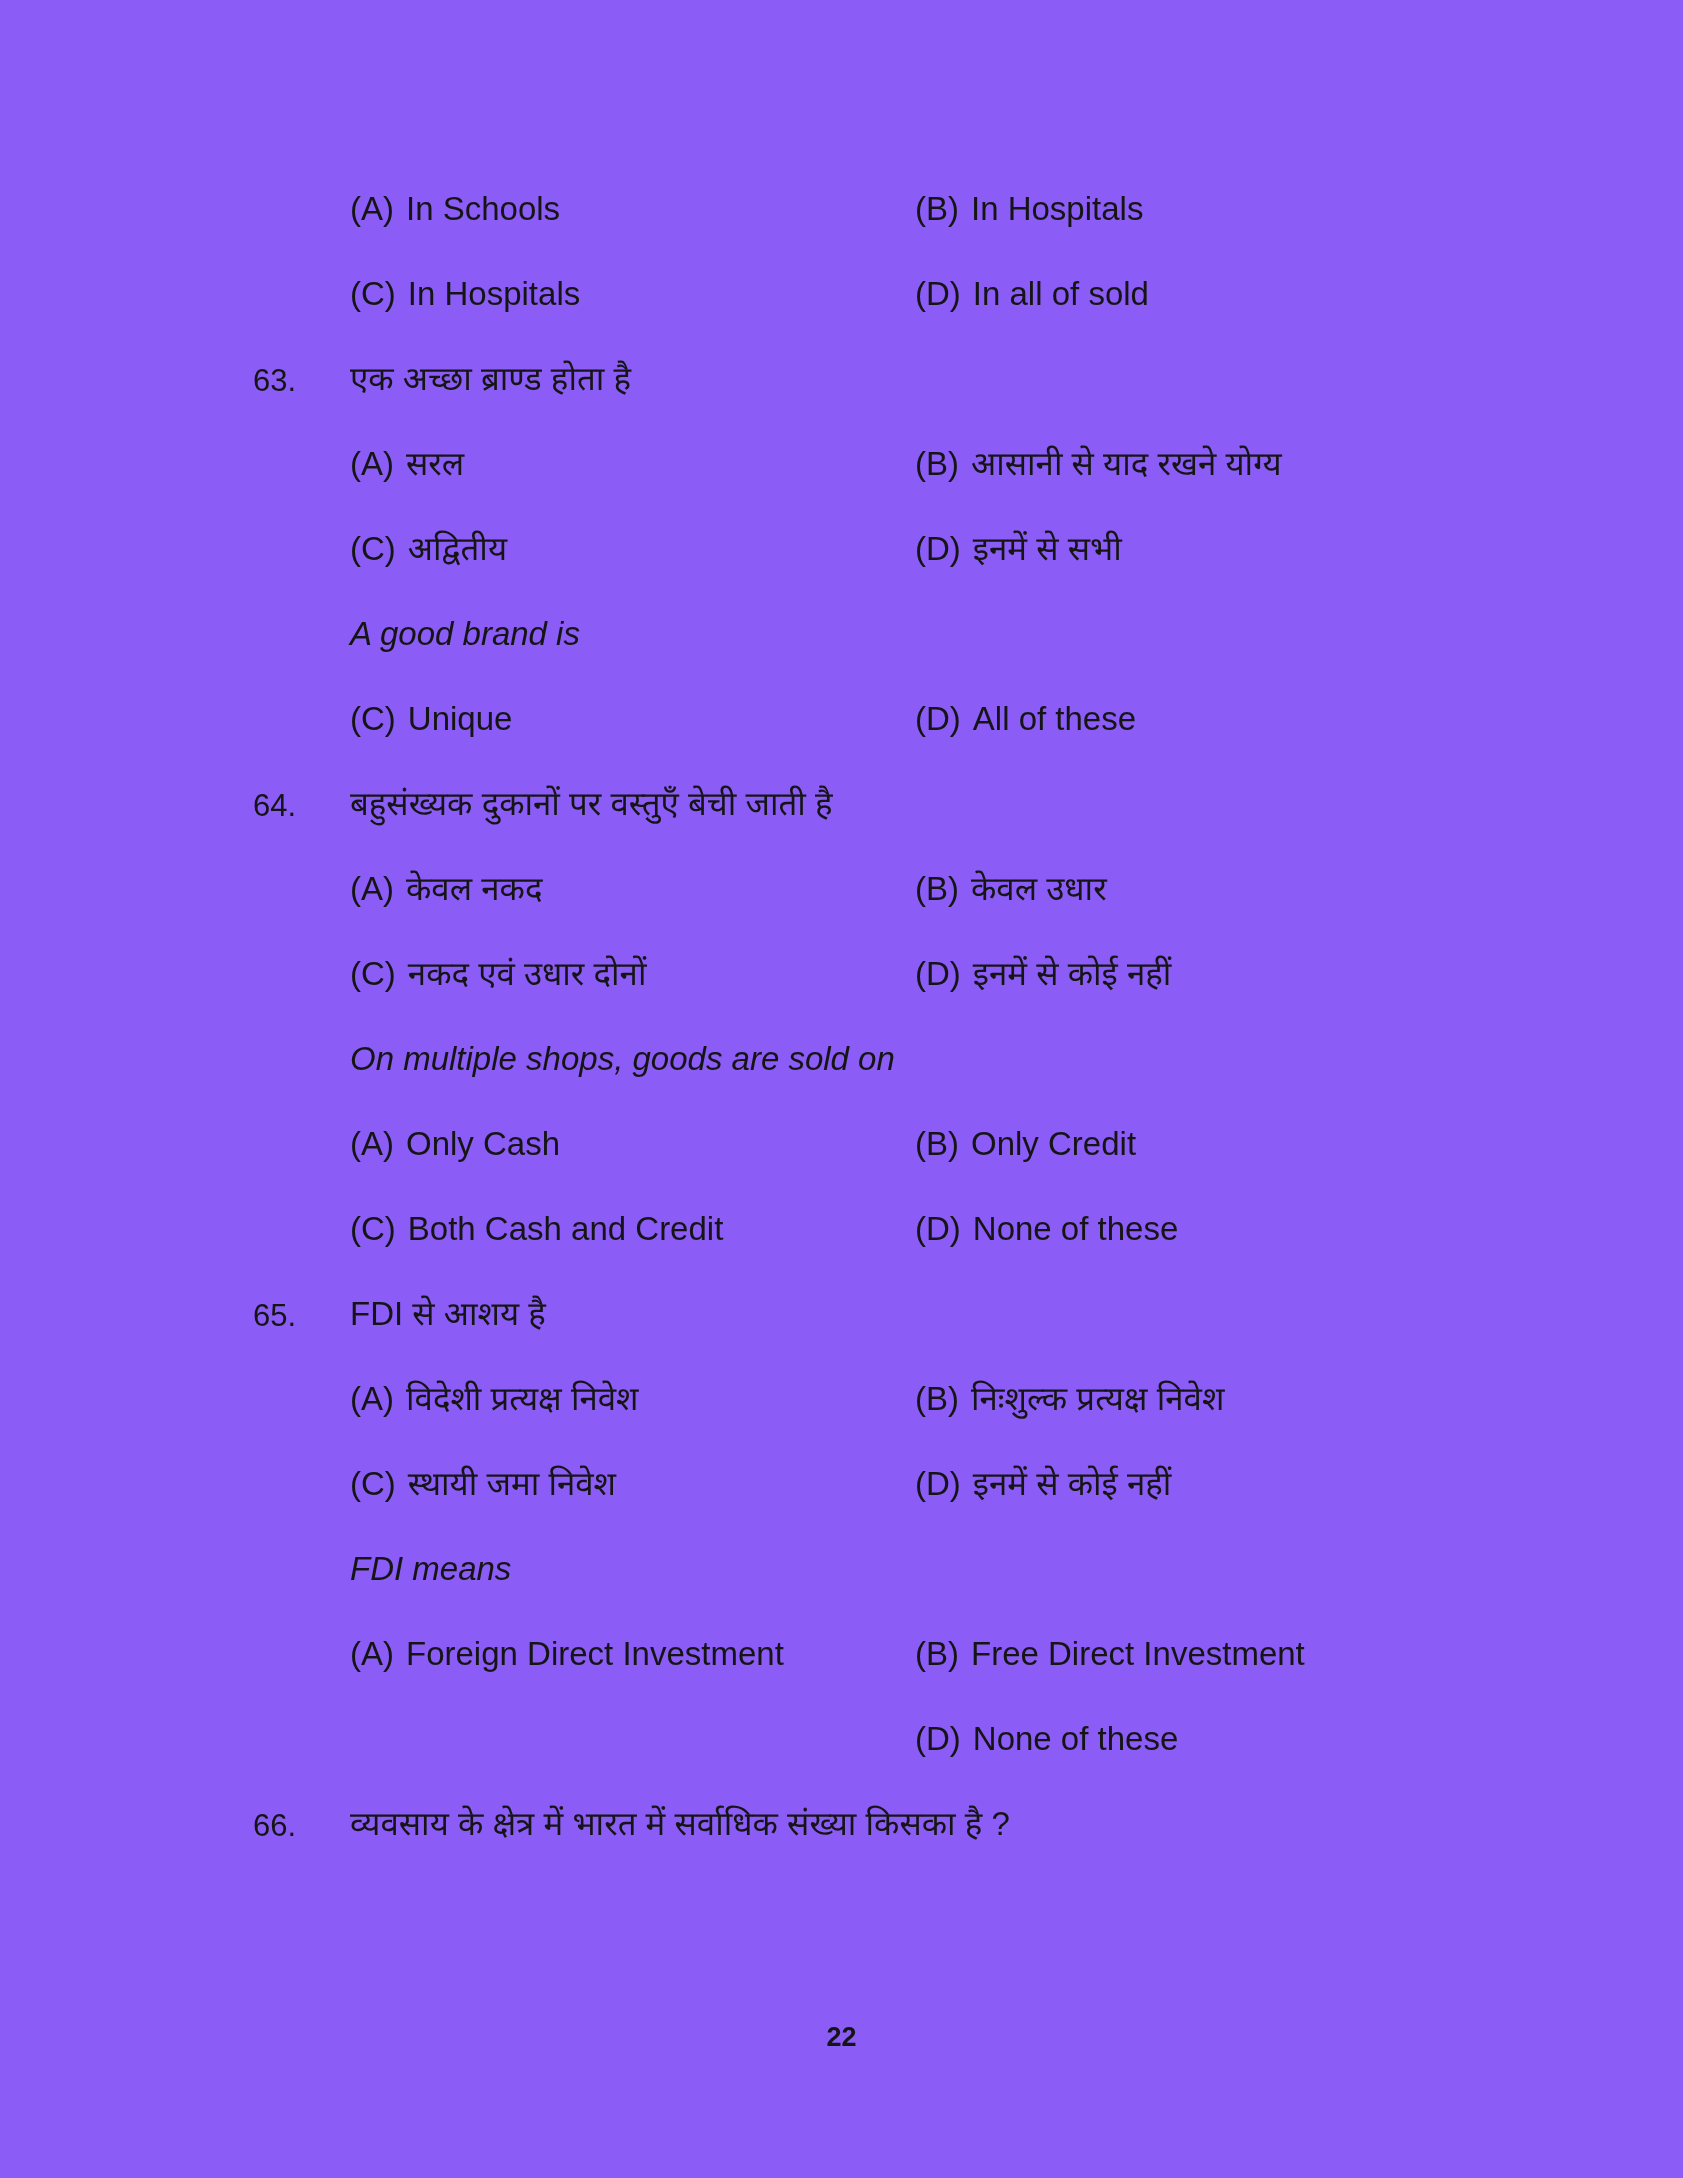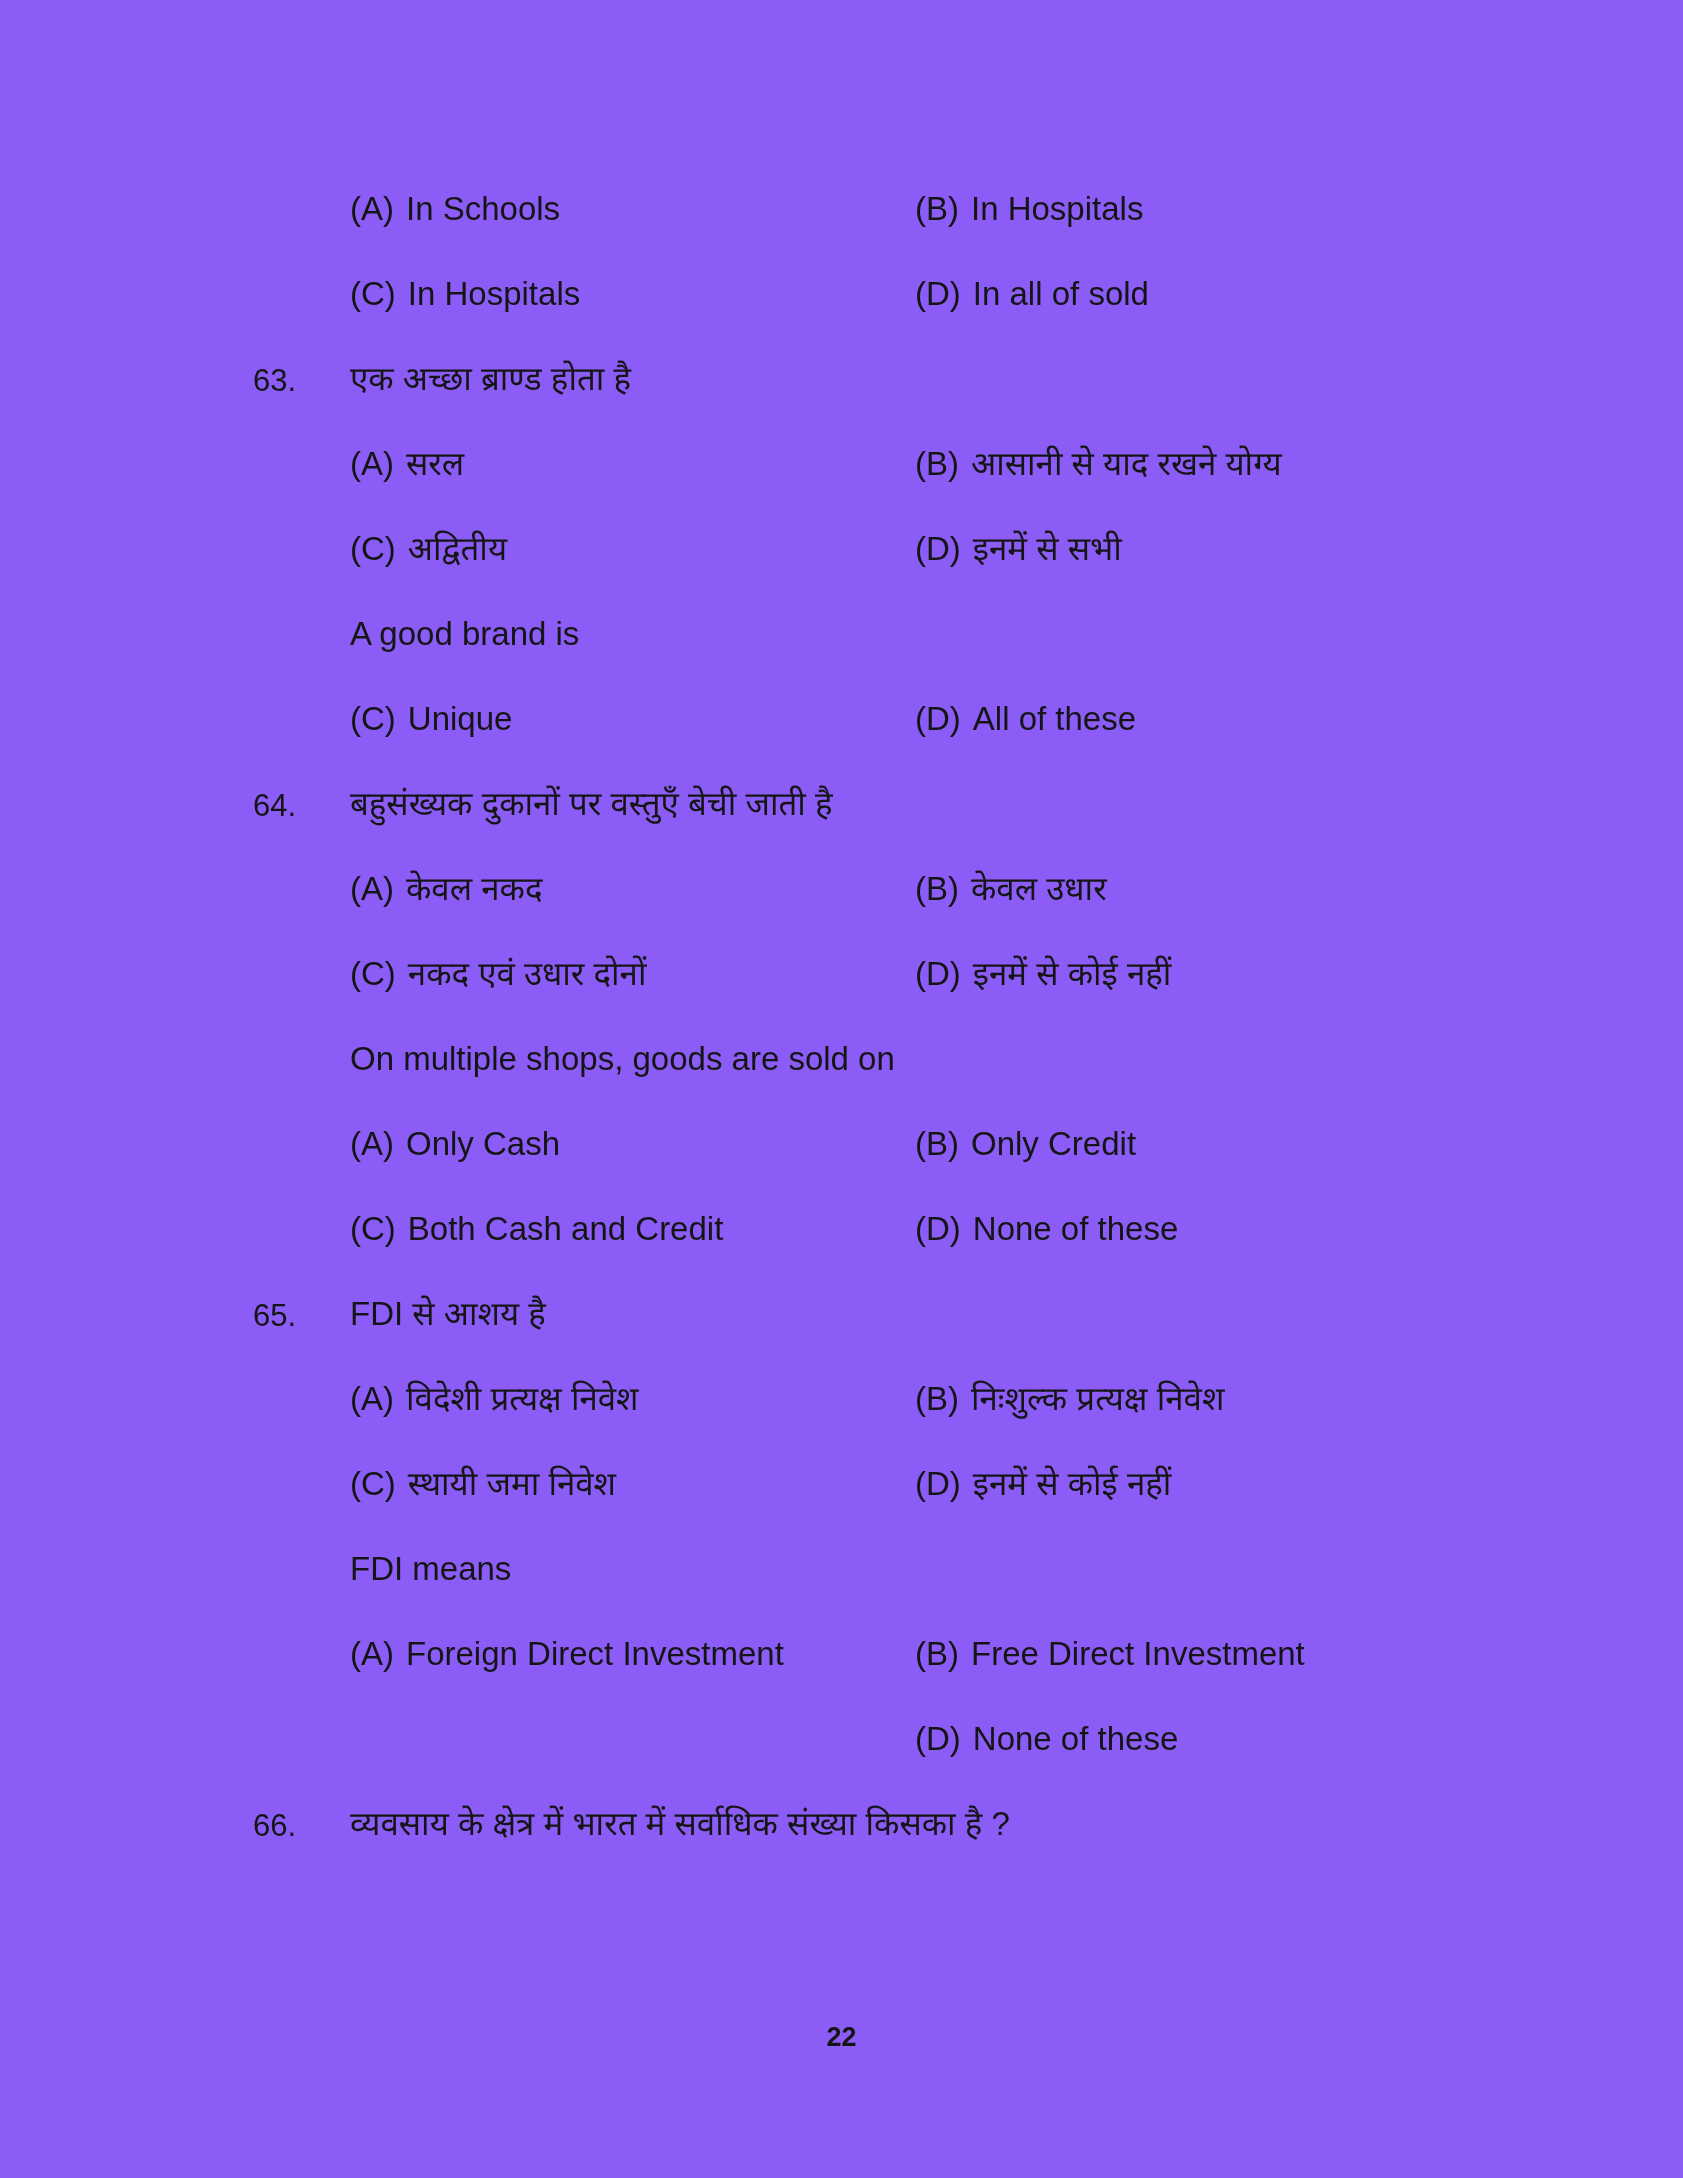--- a/index.html
+++ b/index.html
@@ -51,20 +51,21 @@
     left: 915px;
     top: 0;
   }
   .opt-label {
     margin-right: 12px;
   }
   .subq {
     position: absolute;
     left: 350px;
     top: 0;
+    font-style: italic;
   }
   .page-footer {
     position: absolute;
     top: 2022px;
     left: 0;
     width: 1683px;
     text-align: center;
     font-size: 27px;
     color: #151515;
     font-weight: bold;

